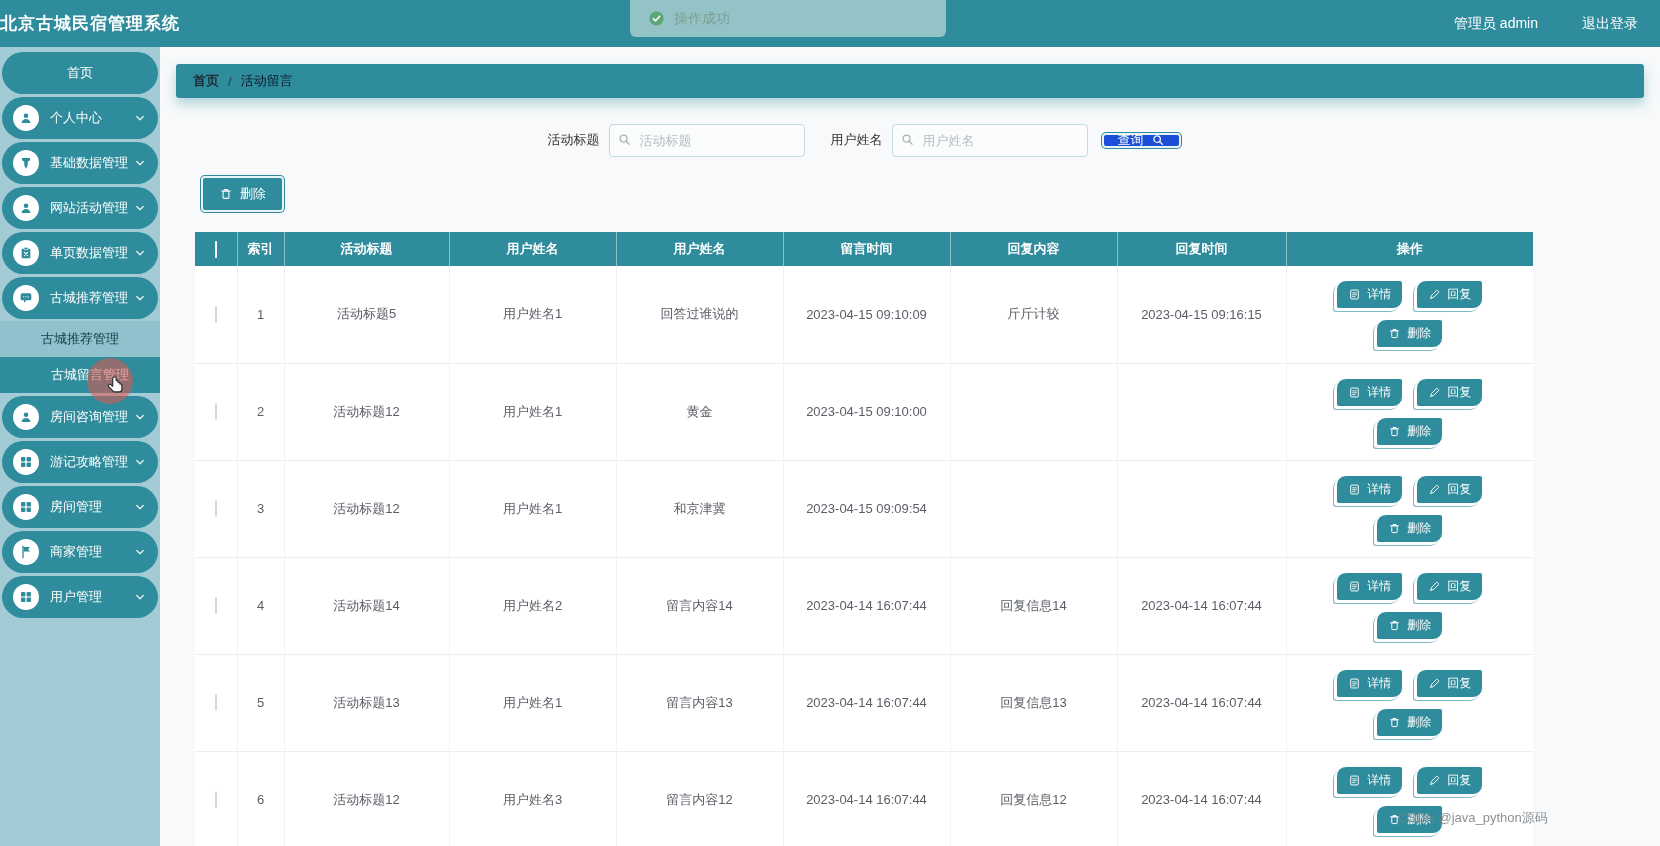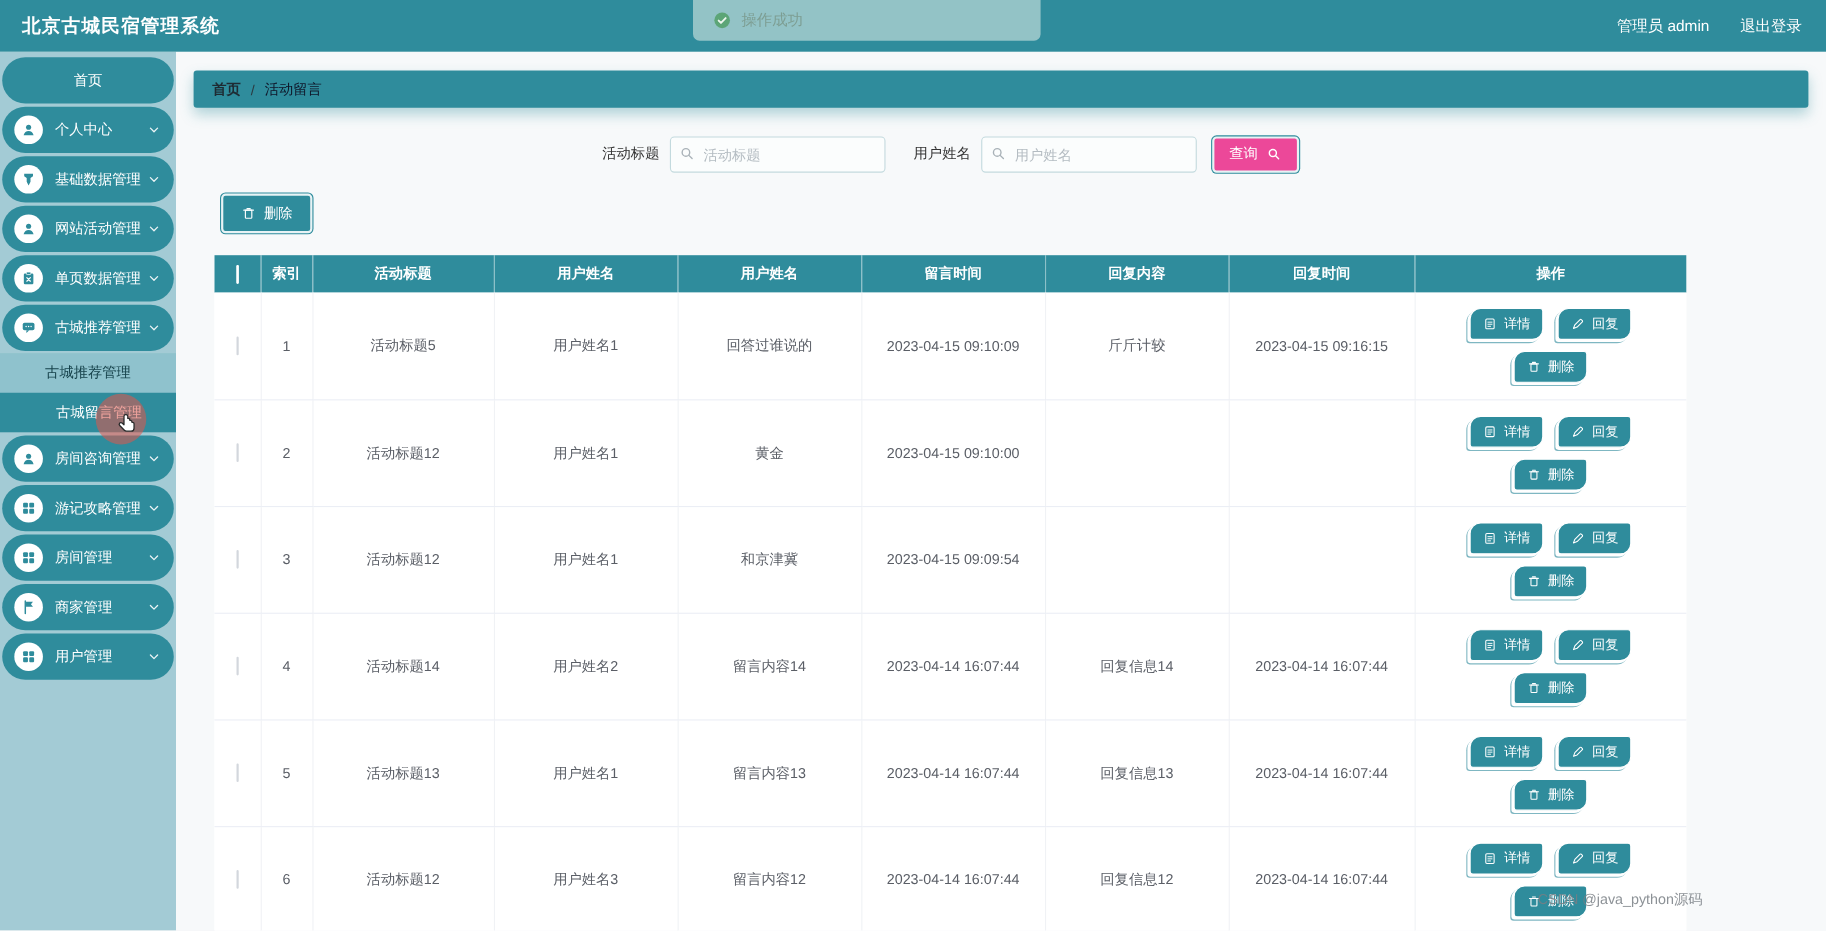--- a/index.html
+++ b/index.html
@@ -2,22 +2,22 @@
 <html><head>
 <meta charset="utf-8">
 <style>
   * { margin:0; padding:0; box-sizing:border-box; }
   html,body { width:1660px; height:846px; overflow:hidden;
     font-family:"Liberation Sans","DejaVu Sans",sans-serif; background:#f4f6f7; }
 
   
   .app-header { position:relative; height:47px; background:#2f8c9c; display:flex;
     align-items:center; color:#fff; z-index:5; }
-  .app-title { font-size:17px; font-weight:bold; margin-left:20px; letter-spacing:1px; }
-  .header-right { margin-left:auto; display:flex; align-items:center; gap:28px;
+  .app-title { font-size:17px; font-weight:bold; letter-spacing:1px; }
+  .header-right { margin-left:auto; display:flex; align-items:center; gap:44px;
     margin-right:22px; font-size:14px; }
   .header-link { cursor:pointer; }
 
   
   .toast { position:absolute; left:630px; top:0; width:316px; height:37px;
     background:rgba(229,241,233,0.55); border-radius:0 0 6px 6px; display:flex;
     align-items:center; gap:9px; padding-left:18px; z-index:40; }
   .toast-text { font-size:14px; color:#7d9e93; }
 
   
@@ -50,21 +50,21 @@
   
   .search-row { width:1338px; margin:24px 0 0 35px; display:flex; align-items:center;
     justify-content:center; height:36px; }
   .search-label { font-size:13px; color:#333; margin-right:9px; white-space:nowrap; }
   .input-wrap { position:relative; width:196px; height:33px; margin-right:26px; }
   .input-wrap input { width:100%; height:100%; border:1px solid #c3dade; border-radius:4px;
     background:#fbfdfd; padding:0 8px 0 30px; font-size:13px; color:#333; outline:none;
     font-family:inherit; }
   .input-wrap input::placeholder { color:#b4bcc2; }
   .input-search-icon { position:absolute; left:8px; top:8px; pointer-events:none; display:flex; }
-  .btn-query { height:33px; padding:0 14px; background:#ec4899; color:#fff; font-size:13px;
+  .btn-query { height:15px; padding:0 14px; background:#1d4ed8; color:#fff; font-size:13px;
     border:2px solid #e8f3f5; box-shadow:0 0 0 1px #2f8c9c; border-radius:4px; cursor:pointer;
     display:flex; align-items:center; gap:7px; margin-left:-12px; font-family:inherit; }
 
   
   .btn-delete-top { margin:18px 0 0 41px; height:36px; padding:0 16px; background:#2f8c9c;
     color:#fff; font-size:13px; border:2px solid #e8f3f5; box-shadow:0 0 0 1px #2f8c9c;
     border-radius:4px; cursor:pointer; display:flex; align-items:center; gap:7px;
     font-family:inherit; }
 
   

